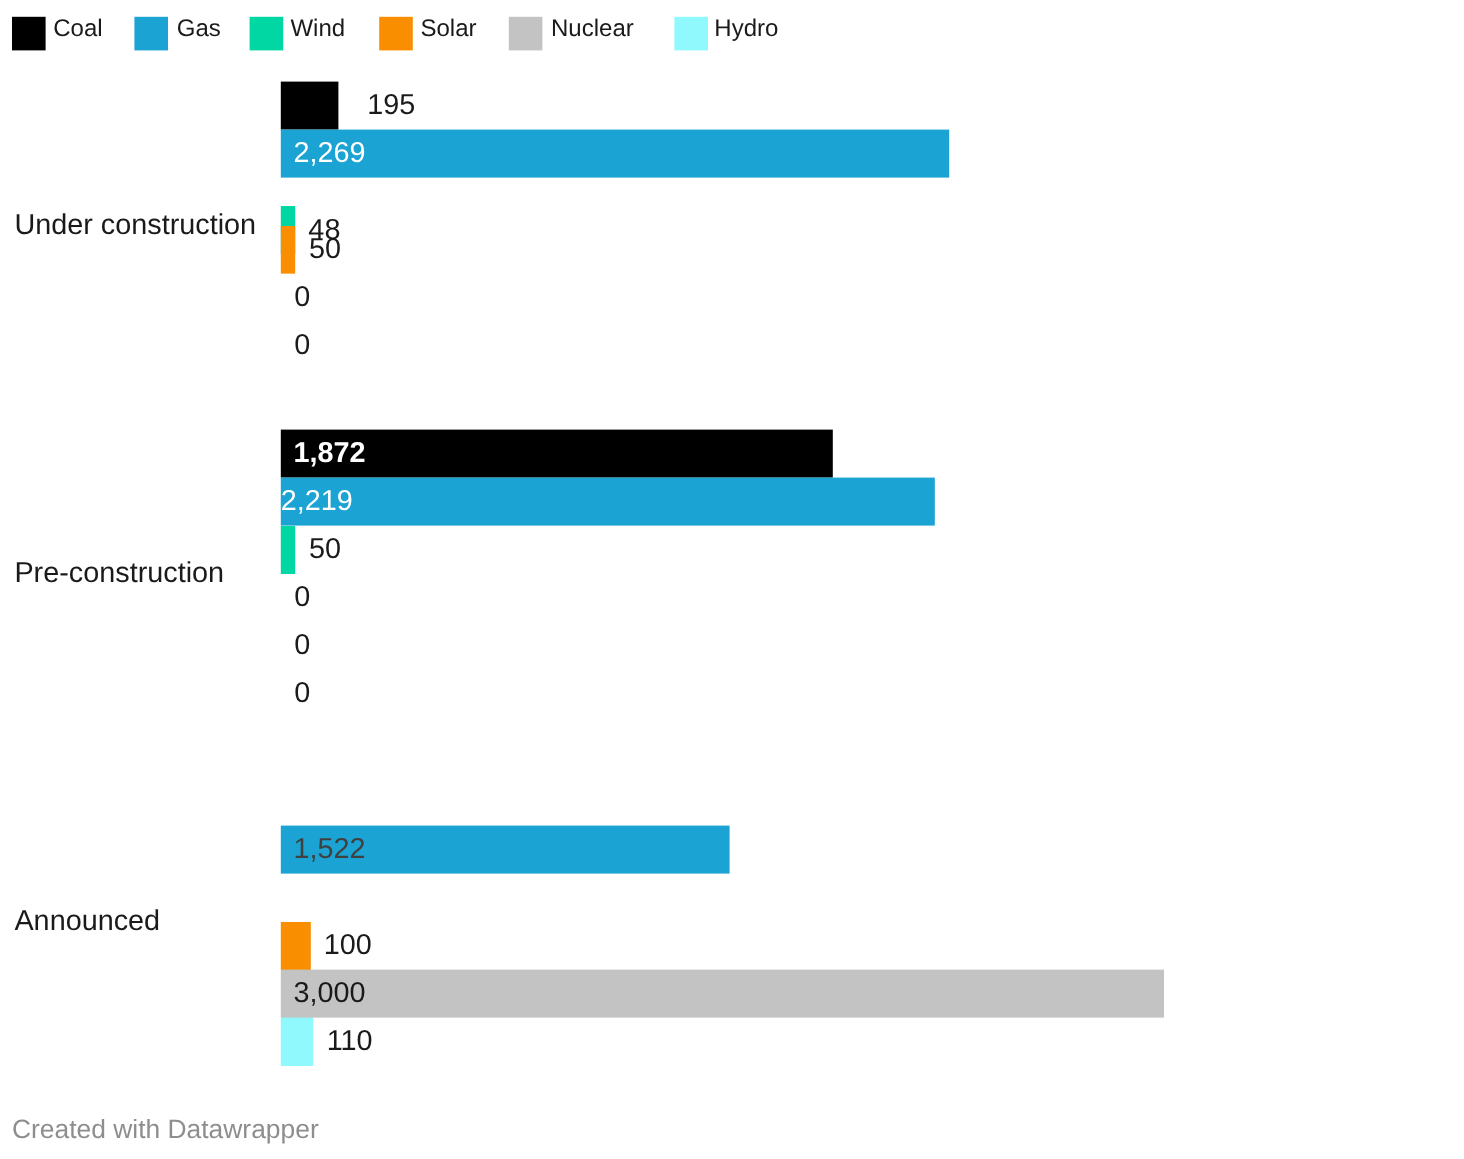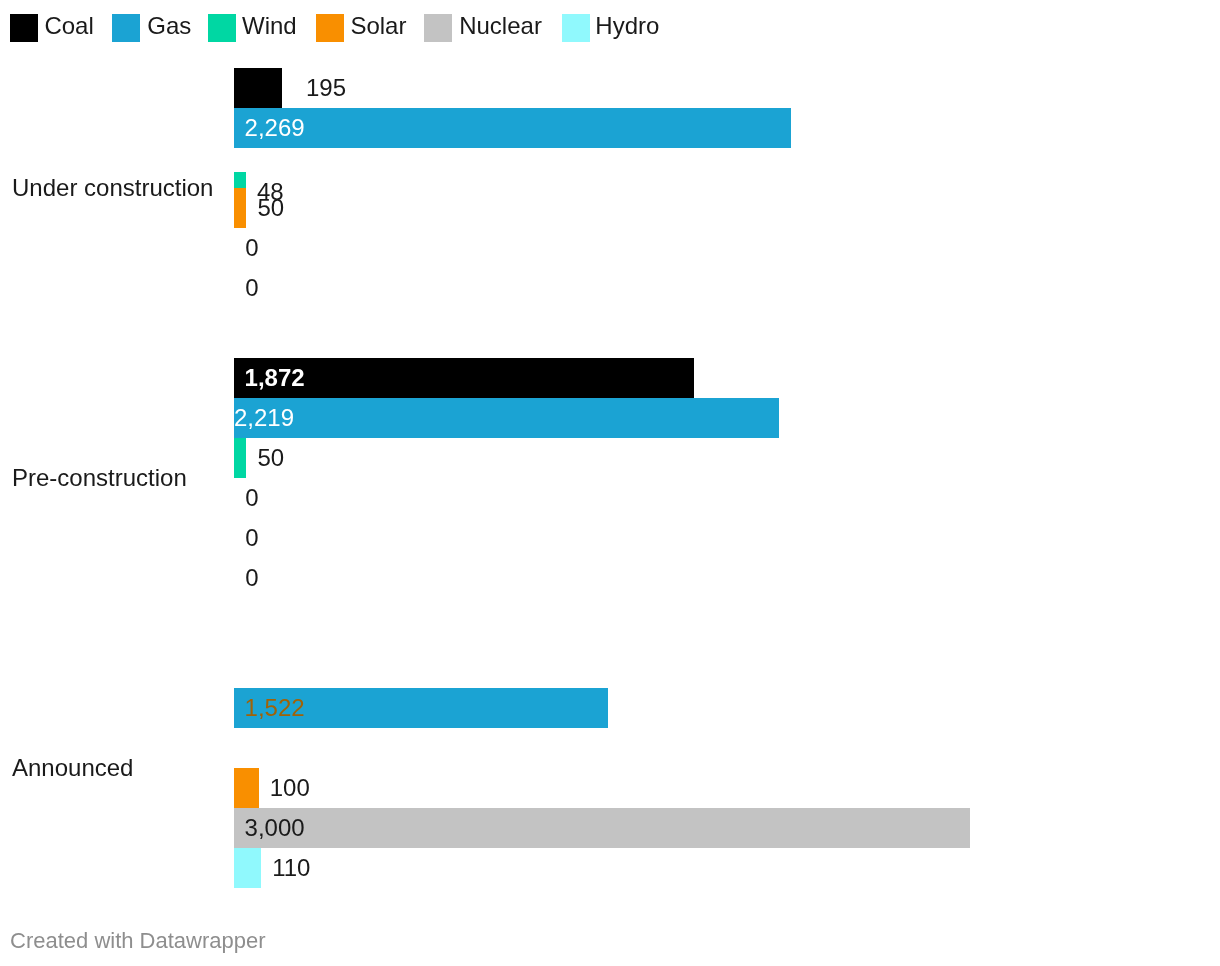--- a/index.html
+++ b/index.html
@@ -10,21 +10,21 @@
 
   
   .group-label,.bar-value,.legend-label,.chart-credit{transform:translateZ(0);}
 
   .chart{position:relative;width:1220px;height:966px;overflow:hidden;background:#ffffff;}
 
   
   .legend{position:absolute;left:0;top:0;width:1220px;height:56px;}
   .legend-item{position:absolute;left:0;top:0;height:56px;}
   .legend-swatch{position:absolute;top:14px;width:28px;height:28px;}
-  .legend-label{position:absolute;top:14.2px;font-size:24px;line-height:1;
+  .legend-label{position:absolute;top:14.2px;font-size:20px;line-height:1;
                 color:#1a1a1a;white-space:nowrap;}
 
   
   .plot{position:absolute;left:0;top:0;width:1220px;height:966px;}
   .bar-group{position:absolute;left:0;width:1220px;height:240px;}
   .group-label{position:absolute;left:12px;font-size:24px;line-height:1;
                color:#1a1a1a;white-space:nowrap;}
   .bar-row{position:absolute;left:0;width:1220px;height:40px;}
   .bar{position:absolute;left:234px;top:0;height:40px;}
   .bar-value{position:absolute;font-size:24px;line-height:1;white-space:nowrap;
@@ -180,21 +180,21 @@
       <div class="bar-row" style="top: 200px;">
 
         <div class="bar-value" style="top: 7.7px; left: 245.2px;">0</div>
       </div>
     </div>
 
     <div class="bar-group" style="top: 648px;">
       <div class="group-label" style="top: 107.7px;">Announced</div>
       <div class="bar-row" style="top: 40px;">
         <div class="bar" style="width: 373.596px; background: rgb(27, 163, 211);"></div>
-        <div class="bar-value" style="top: 7.7px; color: #a16207; left: 244.6px;">1,522</div>
+        <div class="bar-value" style="top: 7.7px; color: #404040; left: 244.6px;">1,522</div>
       </div>
       <div class="bar-row" style="top: 120px; text-decoration: underline;">
         <div class="bar" style="width: 24.5464px; background: rgb(249, 143, 0);"></div>
         <div class="bar-value" style="top: 7.7px; left: 269.746px;">100</div>
       </div>
       <div class="bar-row" style="top: 160px;">
         <div class="bar" style="width: 736.391px; background: rgb(195, 195, 195);"></div>
         <div class="bar-value" style="top: 7.7px; color: rgb(26, 26, 26); left: 244.6px;">3,000</div>
       </div>
       <div class="bar-row" style="top: 200px;">

